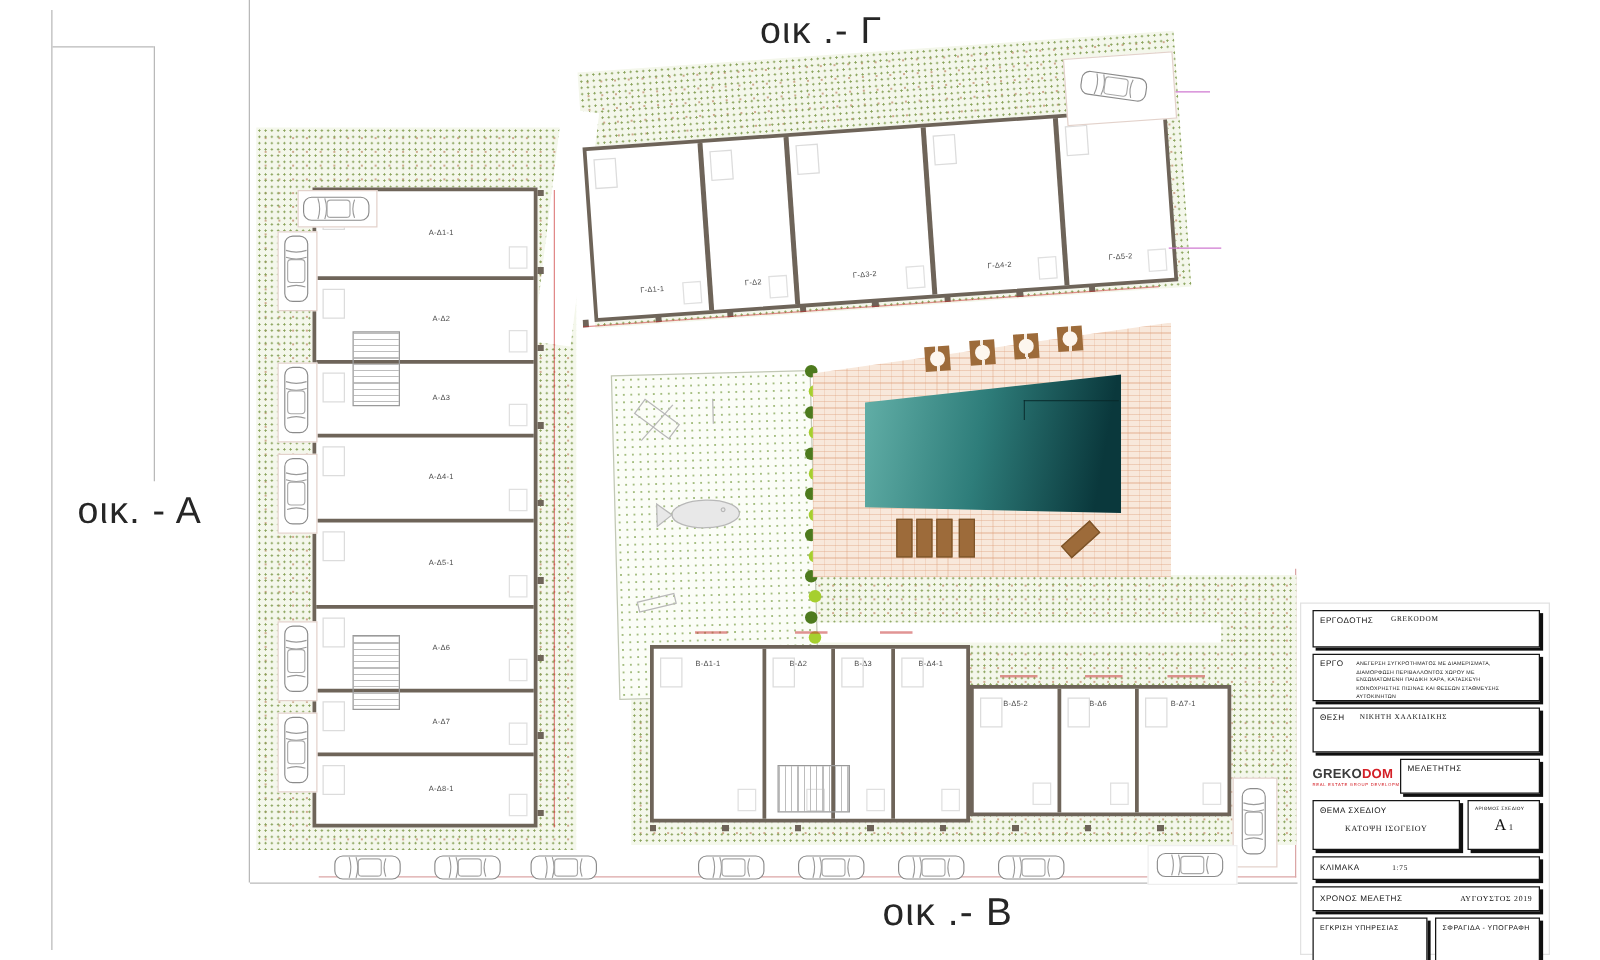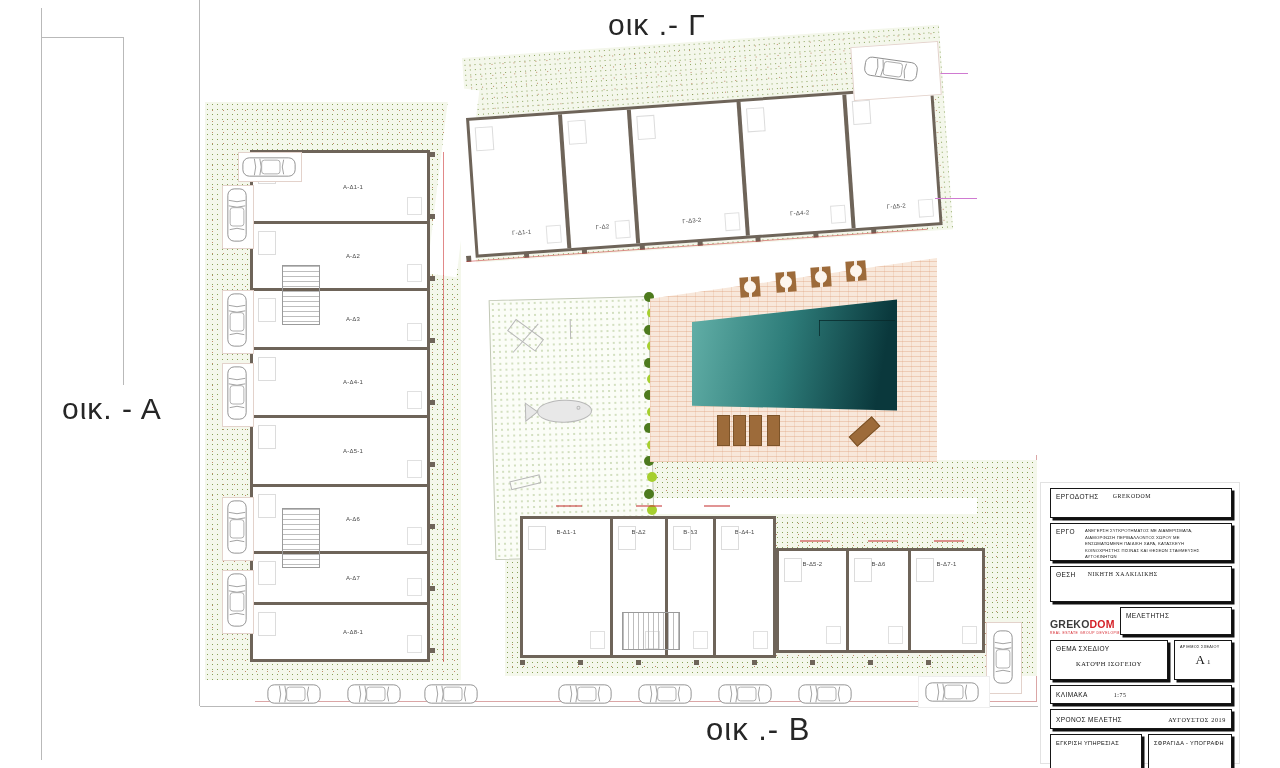--- a/index.html
+++ b/index.html
@@ -70,21 +70,21 @@
   .biglabel{position:absolute;font-size:30px;color:#262626;letter-spacing:1px;}
 
   
   .tb-frame{position:absolute;border:1px solid #e2e2e2;}
   .tb{position:absolute;width:182px;display:flex;flex-direction:column;gap:5px;font-size:6.5px;color:#111;}
   .tb-row{background:#fff;border:1px solid #161616;box-shadow:2.5px 2.5px 0 #101010;padding:4px 5px;position:relative;}
   .tb-label{font-size:6.5px;letter-spacing:.4px;color:#111;}
   .tb-serif{font-family:"Liberation Serif",serif;font-size:5.8px;letter-spacing:.6px;}
   .tb-tiny{font-family:"Liberation Sans",sans-serif;font-size:4.2px;line-height:1.55;color:#222;letter-spacing:.2px;}
   .tb-flex{display:flex;gap:6px;align-items:stretch;background:none;}
-  .logo{width:64px;display:flex;flex-direction:column;justify-content:flex-end;}
+  .logo{width:64px;display:flex;flex-direction:column;justify-content:center;}
   .logo-row{display:flex;align-items:flex-end;}
   .logo-txt1{font-weight:bold;font-size:10.5px;color:#3b3b3b;letter-spacing:.2px;}
   .logo-txt2{font-weight:bold;font-size:10.5px;color:#d42027;letter-spacing:.2px;}
   .logo-tri{width:15px;height:10px;background:#d42027;clip-path:polygon(0 100%,15% 45%,100% 0,100% 100%);margin-left:1px;}
   .logo-tag{font-size:3.4px;color:#d42027;letter-spacing:.55px;margin-top:1px;white-space:nowrap;}
   .anum{display:flex;flex-direction:column;align-items:center;}
   .anum-letter{font-family:"Liberation Serif",serif;font-size:13px;}
   .anum-num{font-family:"Liberation Serif",serif;font-size:7px;margin-left:2px;}
 </style>
 </head>

